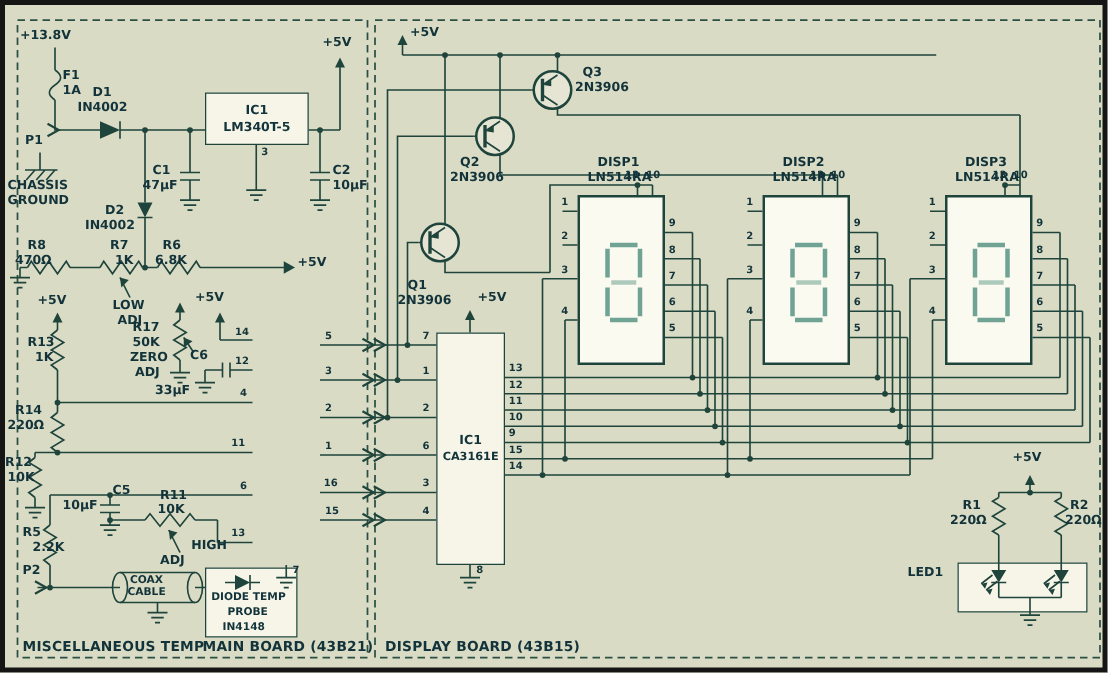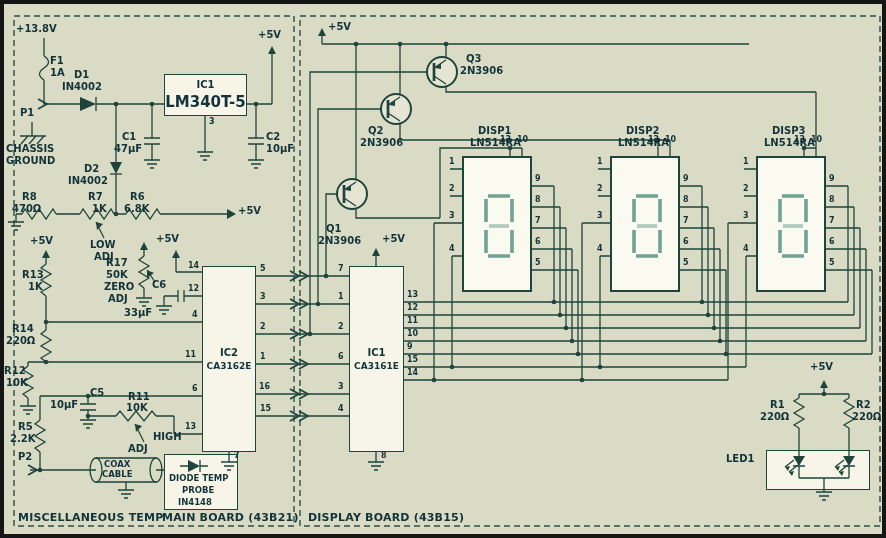--- a/index.html
+++ b/index.html
@@ -5,21 +5,21 @@
   html,body{margin:0;padding:0;background:#888;}
   .page{position:relative;width:886px;height:538px;background:#dadbc4;border:4px solid #151515;
         box-sizing:border-box;overflow:hidden;font-family:"DejaVu Sans",sans-serif;}
   .lbl{position:absolute;font:bold 10px "DejaVu Sans",sans-serif;color:#12333a;white-space:nowrap;z-index:3;line-height:1;}
   .pin{position:absolute;font:bold 8px "DejaVu Sans",sans-serif;color:#12333a;white-space:nowrap;z-index:3;line-height:1;}
   .small{font-size:8.5px;}
   .title{font-size:11px;letter-spacing:.2px;text-align:center;}
   .box{position:absolute;background:#f6f5e8;border:1.7px solid #1e443c;z-index:1;box-sizing:border-box;}
   .icbox{display:flex;flex-direction:column;align-items:center;justify-content:center;gap:3px;}
   .icbox .nm,.icbox .pt{font:bold 10px "DejaVu Sans",sans-serif;color:#12333a;}
-  .icbox .pt{font-size:15px;}
+  .icbox .pt{font-size:10px;}
   .disp{background:#fbfaf0;border:2px solid #1e443c;}
   .disp svg{position:absolute;left:15px;top:32px;}
   svg.wires{position:absolute;left:0;top:0;z-index:2;}
   .w{fill:none;stroke:#1e443c;stroke-width:1.3;}
   .w2{fill:none;stroke:#1e443c;stroke-width:1.7;}
   .wb{fill:none;stroke:#1e443c;stroke-width:2.7;}
   .f{fill:#1e443c;stroke:none;}
   .dash{fill:none;stroke:#2a5044;stroke-width:1.4;stroke-dasharray:6 4;}
   .dot{fill:#1e443c;}
   .tr{fill:#e6e5d4;stroke:#1e443c;stroke-width:2;}
@@ -27,24 +27,20 @@
   .seg.g{opacity:.45;}
 </style>
 </head>
 <body>
 
 <div class="page">
 
   <div class="box icbox" style="left:160px;top:70px;width:83px;height:42px;">
     <span class="nm">IC1</span>
     <span class="pt">LM340T-5</span>
-  </div>
-  <div class="box icbox" style="left:198px;top:262px;width:54px;height:186px;">
-    <span class="nm">IC2</span>
-    <span class="pt" style="font-size:9px;">CA3162E</span>
   </div>
   <div class="box icbox" style="left:345px;top:262px;width:55px;height:186px;">
     <span class="nm">IC1</span>
     <span class="pt" style="font-size:9px;">CA3161E</span>
   </div>
 
   <div class="box disp" style="left:458px;top:152px;width:70px;height:136px;">
     <svg width="40" height="72" viewBox="0 0 40 72">
       <path class="seg" d="M9,6 H31 M33,9 V32 M33,40 V63 M9,66 H31 M7,40 V63 M7,9 V32"></path>
       <path class="seg g" d="M10,36 H30"></path>
@@ -268,21 +264,21 @@
   <div class="lbl" style="left:2px;top:332px;">220Ω</div>
   <div class="lbl" style="left:0px;top:362px;">R12</div>
   <div class="lbl" style="left:2px;top:374px;">10K</div>
   <div class="lbl" style="left:54px;top:384px;margin-left:32px;">C5</div>
   <div class="lbl" style="left:46px;top:396px;">10μF</div>
   <div class="lbl" style="left:124px;top:388px;">R11</div>
   <div class="lbl" style="left:122px;top:399px;">10K</div>
   <div class="lbl" style="left:118px;top:428px;margin-left:31px;">HIGH</div>
   <div class="lbl" style="left:124px;top:440px;">ADJ</div>
   <div class="lbl" style="left:14px;top:418px;">R5</div>
-  <div class="lbl" style="left:6px;top:430px;text-align:center;">2.2K</div>
+  <div class="lbl" style="left:22px;top:430px;text-align:center;">2.2K</div>
   <div class="lbl" style="left:14px;top:448px;">P2</div>
   <div class="lbl small" style="left:100px;top:456px;">COAX</div>
   <div class="lbl small" style="left:98px;top:466px;">CABLE</div>
   <div class="lbl small" style="left:165px;top:470px;">DIODE TEMP</div>
   <div class="lbl small" style="left:178px;top:482px;">PROBE</div>
   <div class="lbl small" style="left:174px;top:494px;">IN4148</div>
   <div class="lbl title" style="left:14px;top:508px;">MISCELLANEOUS TEMP</div>
   <div class="lbl title" style="left:158px;top:508px;">MAIN BOARD (43B21)</div>
   <div class="lbl title" style="left:304px;top:508px;">DISPLAY BOARD (43B15)</div>
   <div class="lbl" style="left:324px;top:18px;">+5V</div>

